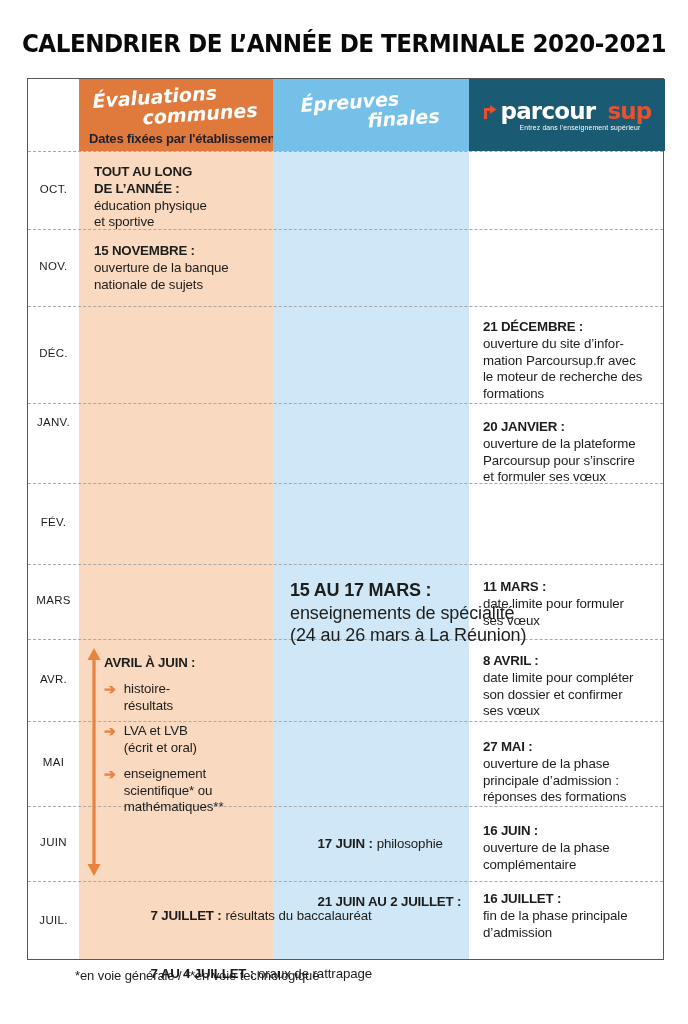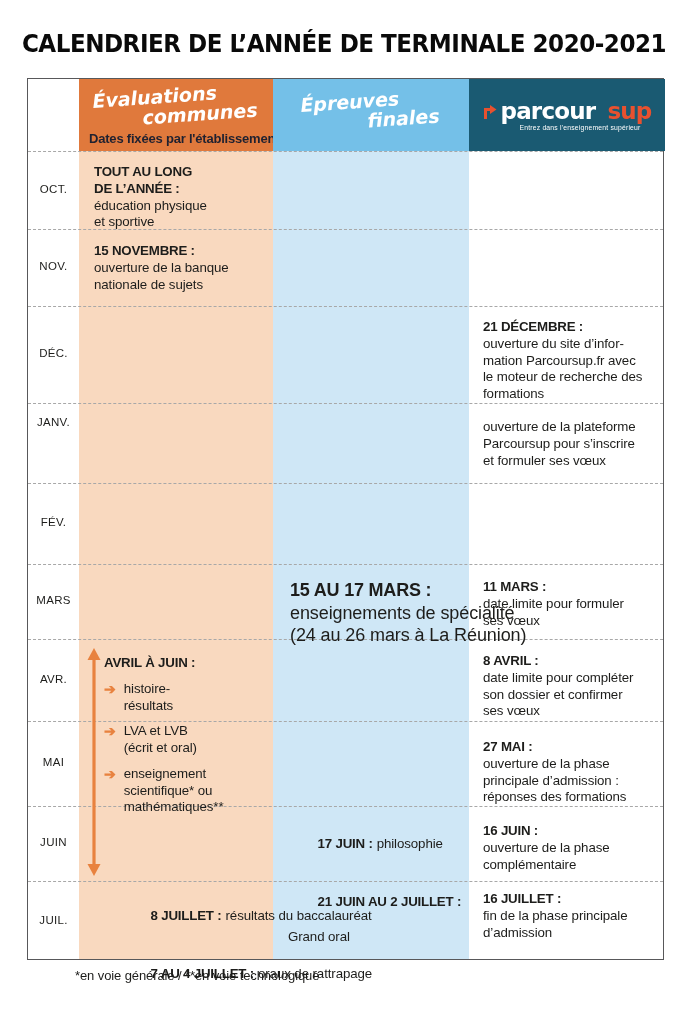--- a/index.html
+++ b/index.html
@@ -120,20 +120,21 @@
 
     <div class="ev" style="left:455px;top:240px;width:180px">
       <div class="ev-date">21 DÉCEMBRE :</div>
       <div class="ev-text">ouverture du site d’infor-
 mation Parcoursup.fr avec
 le moteur de recherche des
 formations</div>
     </div>
 
     <div class="ev" style="left:455px;top:340px;width:180px">
+      <div class="ev-date">20 JANVIER :</div>
       <div class="ev-text">ouverture de la plateforme
 Parcoursup pour s’inscrire
 et formuler ses vœux</div>
     </div>
 
     <div class="ev" style="left:262px;top:500px;width:180px;font-size:18px">
       <div class="ev-date">15 AU 17 MARS :</div>
       <div class="ev-text">enseignements de spécialité
 (24 au 26 mars à La Réunion)</div>
     </div>
@@ -183,32 +184,31 @@
 réponses des formations</div>
     </div>
 
     <div class="ev" style="left:260px;top:740px;width:180px">
       <div class="inline-line">
         <span class="ev-date">17 JUIN :</span><span class="ev-text">philosophie</span>
       </div>
       <div class="inline-line">
         <span class="ev-date">21 JUIN AU 2 JUILLET :</span>
       </div>
-      <div class="ev-text grand-oral">Grand oral</div>
     </div>
 
     <div class="ev" style="left:455px;top:744px;width:180px">
       <div class="ev-date">16 JUIN :</div>
       <div class="ev-text">ouverture de la phase
 complémentaire</div>
     </div>
 
     <div class="ev" style="left:93px;top:812px;width:340px">
       <div class="inline-line">
-        <span class="ev-date">8 JUILLET :</span><span class="ev-text">résultats du baccalauréat</span>
+        <span class="ev-date">7 JUILLET :</span><span class="ev-text">résultats du baccalauréat</span>
       </div>
       <div class="inline-line">
         <span class="ev-date">7 AU 4 JUILLET :</span><span class="ev-text">oraux de rattrapage</span>
       </div>
       <div class="inline-line">
         
       </div>
     </div>
 
     <div class="ev" style="left:455px;top:812px;width:180px">

